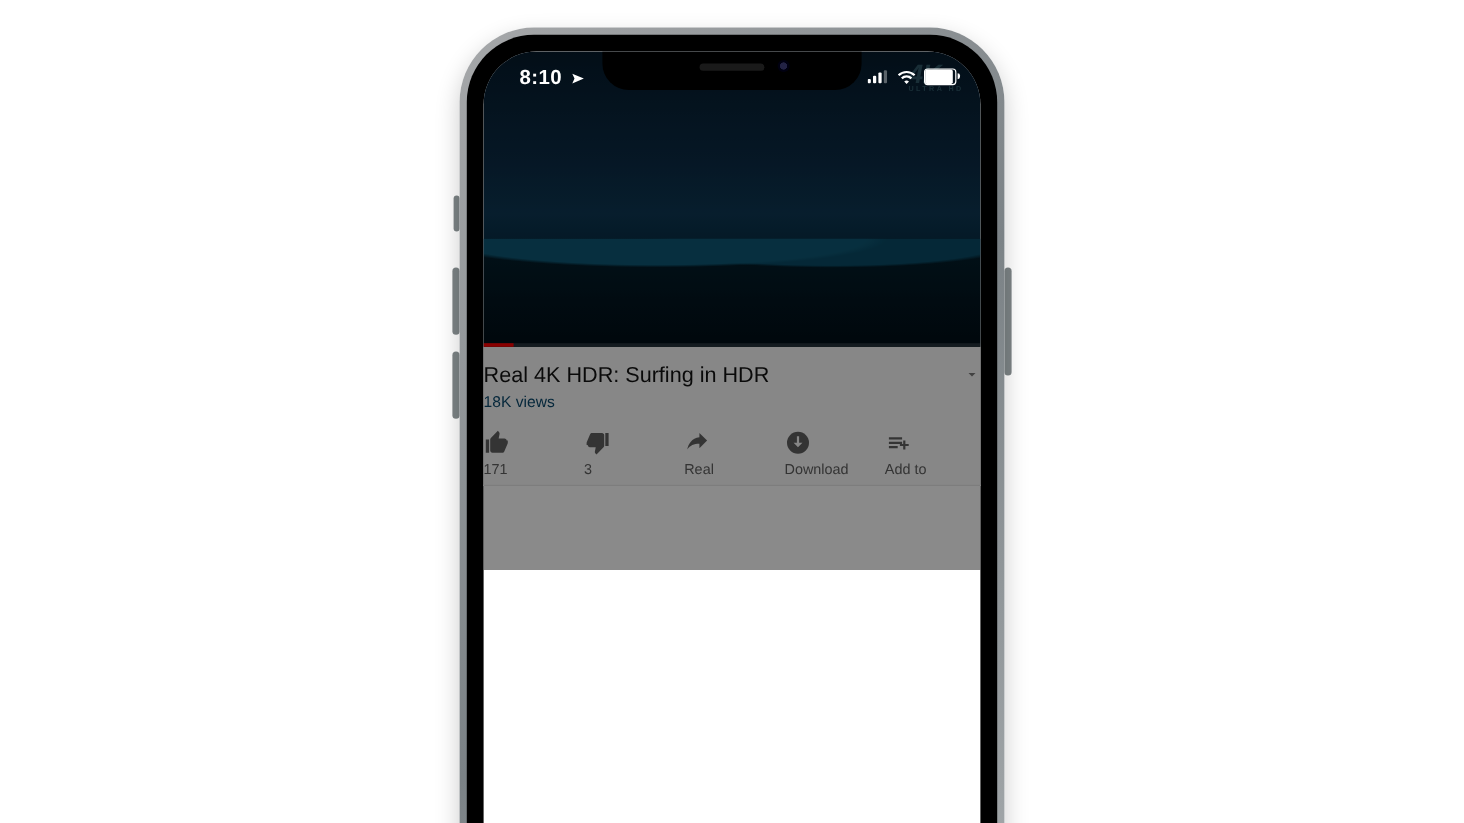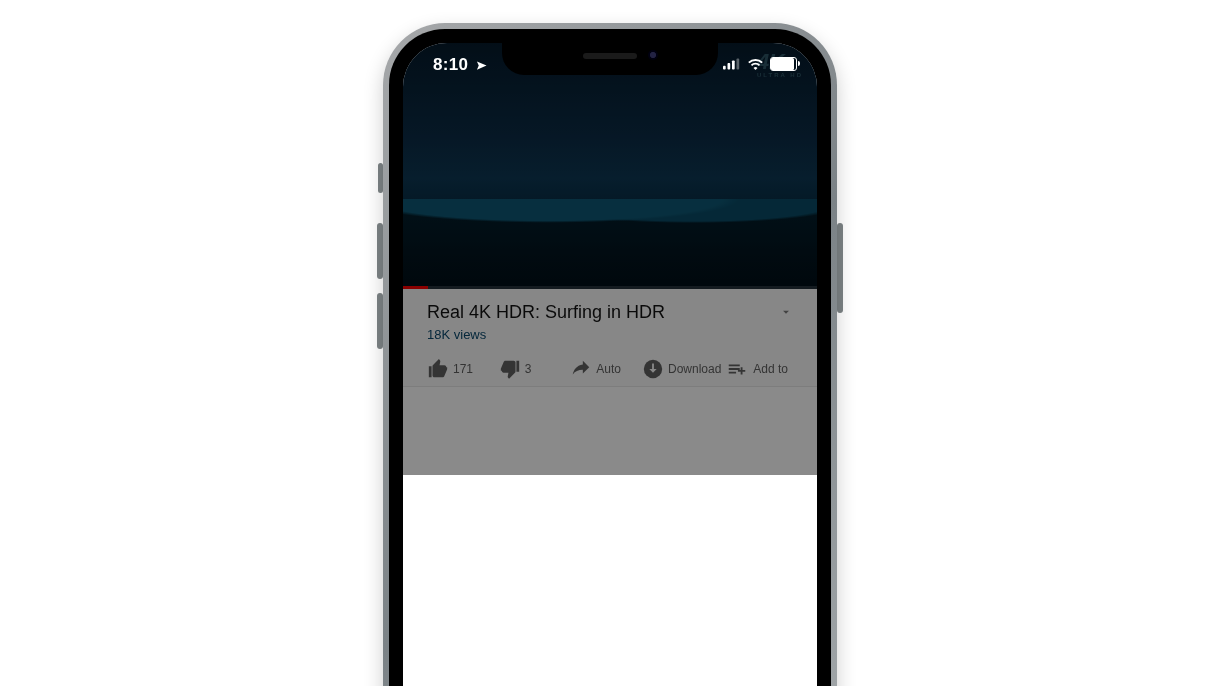--- a/index.html
+++ b/index.html
@@ -54,27 +54,27 @@
                linear-gradient(180deg,#04202e,#011019 90%)}
   .badge4k{position:absolute;top:6px;right:14px;color:#2f5666;
     font-weight:800;font-style:italic;letter-spacing:-.5px;font-size:22px}
   .badge4k small{display:block;font-size:6px;letter-spacing:2px;font-weight:600;
     text-align:right;margin-top:-3px;font-style:normal}
   .progress{position:absolute;left:0;bottom:0;height:3px;width:100%;
     background:rgba(255,255,255,.15)}
   .progress i{display:block;height:100%;width:6%;background:#ff0000}
 
   
-  .info{background:#f9f9f9;padding:12px 24px 6px;border-bottom:1px solid #e7e7e7}
+  .info{background:#f9f9f9;padding:12px 0 6px;border-bottom:1px solid #e7e7e7}
   .info .row1{display:flex;align-items:center;justify-content:space-between}
   .title{font-size:18px;color:#141414;line-height:22px}
   .expand svg{display:block}
   .views{font-size:13px;color:#0c4a6e;margin-top:4px}
   .actions{display:flex;justify-content:space-between;margin-top:16px;gap:4px}
-  .act{flex:1;display:flex;flex-direction:row;align-items:center;gap:4px;
+  .act{flex:1;display:flex;flex-direction:column;gap:4px;
     color:#616161;font-size:12px}
   .act svg{fill:#616161}
 
   
   .sheet{background:#fff}
   .qitem{display:flex;align-items:center;height:56px;padding-left:30px;
     font-size:17px;color:#1a1a1a}
   .qitem .chk{width:44px;display:flex;justify-content:center}
   .qitem .lbl{margin-left:0}
 
@@ -157,21 +157,21 @@
             <div class="act">
               <svg width="22" height="22" viewBox="0 0 24 24">
                   <path d="M22 3h-3v12h3V3zM3 14c0 1.1.9 2 2 2h5.3l-.8 4.1v.3c0 .4.2.8.4 1.1l1.1 1.1L17.4 16c.4-.4.6-.9.6-1.4V5c0-1.1-.9-2-2-2H7c-.8 0-1.5.5-1.8 1.2l-3 7c-.1.3-.2.5-.2.8v2z"></path>
                 </svg>
               <span>3</span>
             </div>
             <div class="act">
               <svg width="22" height="22" viewBox="0 0 24 24">
                   <path d="M14 3v4C7 8 4 13 3 18c2.5-3.5 6-5.1 11-5.1V17l7-7-7-7z"></path>
                 </svg>
-              <span>Auto</span>
+              <span>Real</span>
             </div>
             <div class="act">
               <svg width="22" height="22" viewBox="0 0 24 24">
                   <circle cx="12" cy="12" r="10"></circle>
                   <path fill="#f9f9f9" d="M11 6h2v6h3l-4 4-4-4h3z"></path>
                 </svg>
               <span>Download</span>
             </div>
             <div class="act">
               <svg width="24" height="22" viewBox="0 0 24 24">

